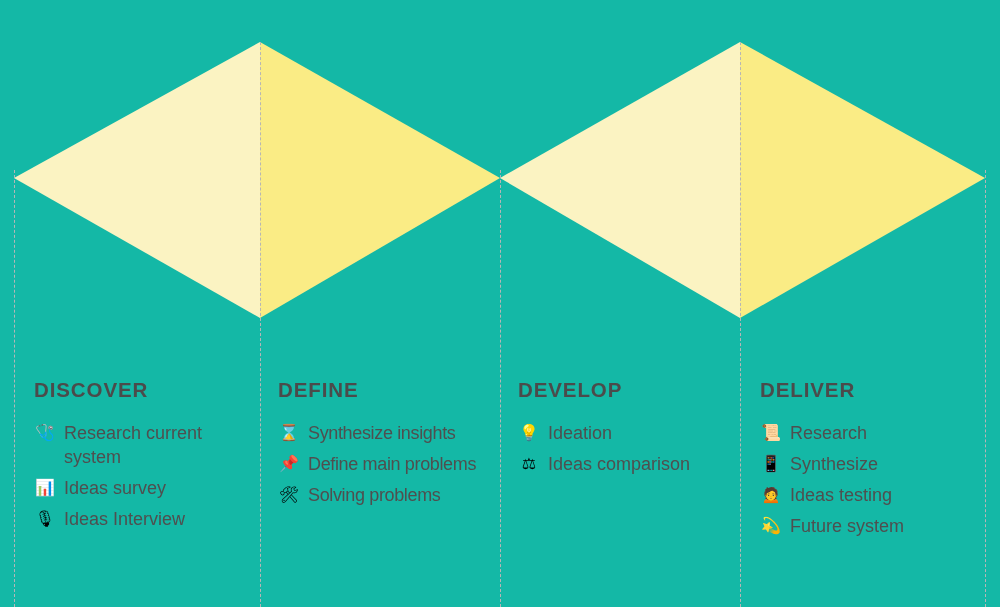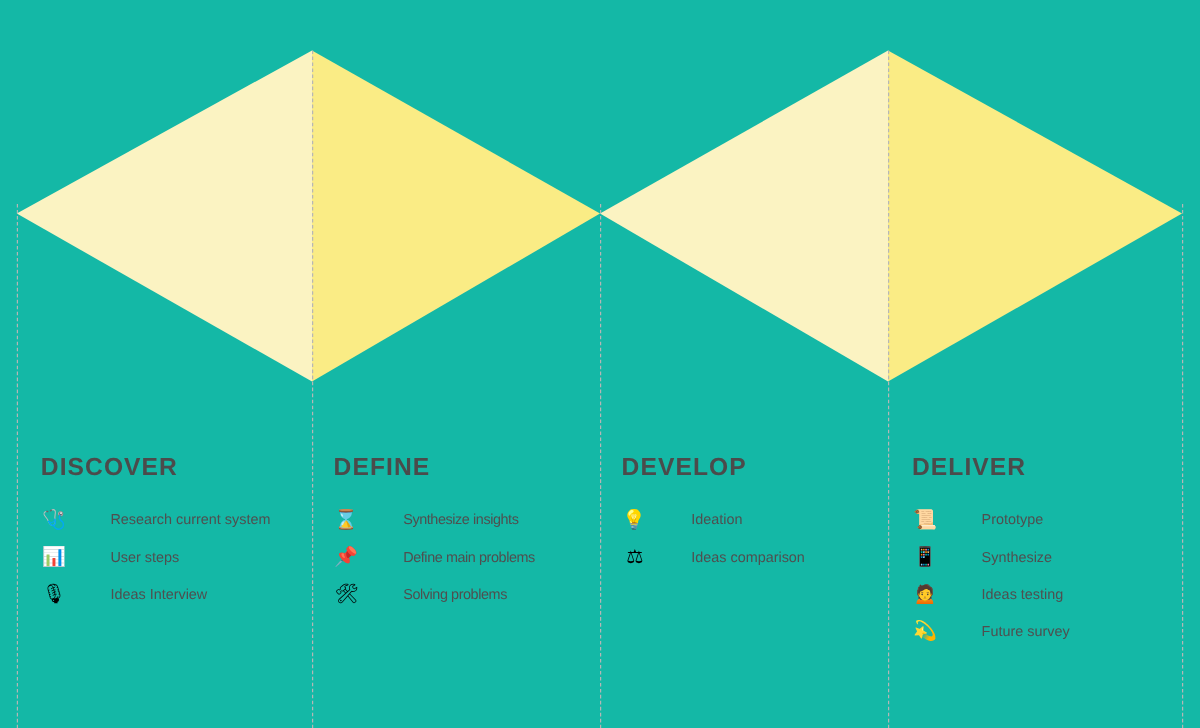--- a/index.html
+++ b/index.html
@@ -87,25 +87,24 @@
     flex: 0 0 auto;
     width: 22px;
     margin-right: 8px;
     font-size: 16px;
     line-height: 24px;
     text-align: center;
     font-family: "DejaVu Sans", sans-serif;
   }
 
   .item-label {
-    font-size: 12px;
+    font-size: 18px;
     line-height: 24px;
     color: #4f4f4f;
     font-weight: normal;
-    margin-left: 28px;
   }
 
   
   #col-discover { left: 34px; width: 210px; }
   #col-define   { left: 278px; width: 212px; }
   #col-develop  { left: 518px; width: 212px; }
   #col-deliver  { left: 760px; width: 220px; }
 
   
   #col-define .item-label {
@@ -140,21 +139,21 @@
 
     <div class="column" id="col-discover">
       <h2 class="column-title">DISCOVER</h2>
       <ul class="item-list">
         <li class="item">
           <span class="item-icon">🩺</span>
           <span class="item-label">Research current system</span>
         </li>
         <li class="item">
           <span class="item-icon">📊</span>
-          <span class="item-label">User steps</span>
+          <span class="item-label">Ideas survey</span>
         </li>
         <li class="item">
           <span class="item-icon">🎙</span>
           <span class="item-label">Ideas Interview</span>
         </li>
       </ul>
     </div>
 
     <div class="column" id="col-develop">
       <h2 class="column-title">DEVELOP</h2>
@@ -186,31 +185,31 @@
           <span class="item-label">Solving problems</span>
         </li>
       </ul>
     </div>
 
     <div class="column" id="col-deliver">
       <h2 class="column-title">DELIVER</h2>
       <ul class="item-list">
         <li class="item">
           <span class="item-icon">📜</span>
-          <span class="item-label">Prototype</span>
+          <span class="item-label">Research</span>
         </li>
         <li class="item">
           <span class="item-icon">📱</span>
           <span class="item-label">Synthesize</span>
         </li>
         <li class="item">
           <span class="item-icon">🙍</span>
           <span class="item-label">Ideas testing</span>
         </li>
         <li class="item">
           <span class="item-icon">💫</span>
-          <span class="item-label">Future survey</span>
+          <span class="item-label">Future system</span>
         </li>
       </ul>
     </div>
 
   </div>
 </div>
 
 </body></html>

